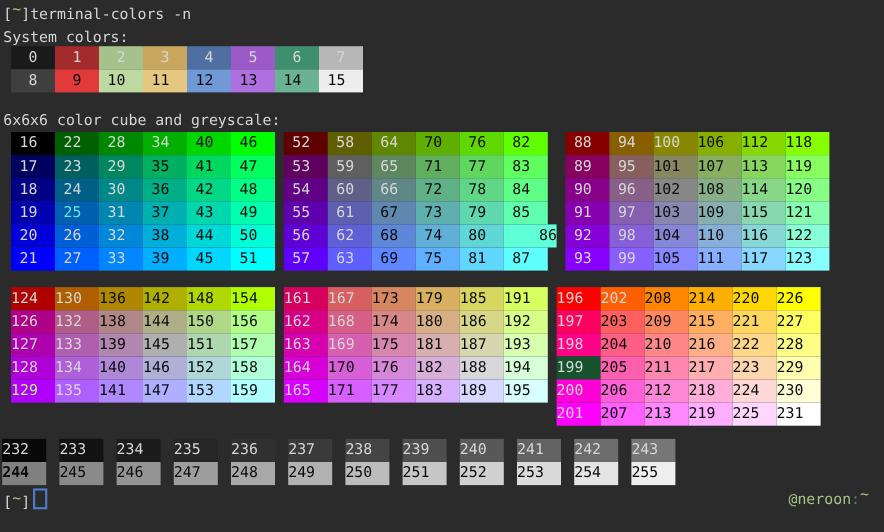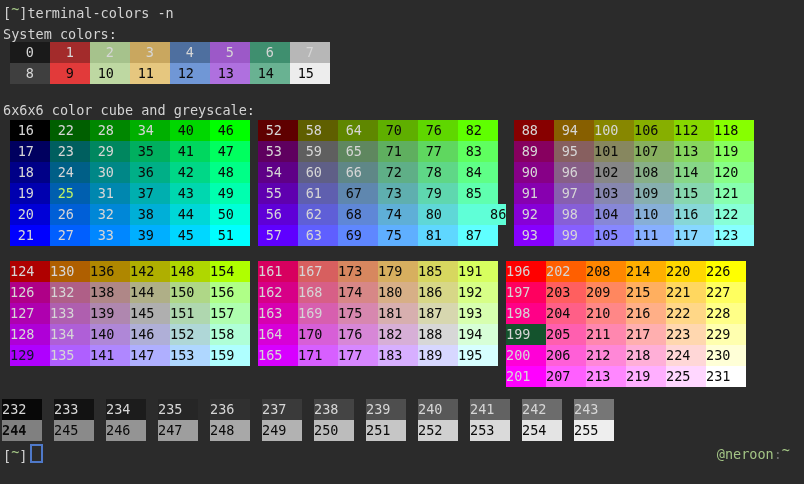--- a/index.html
+++ b/index.html
@@ -79,21 +79,21 @@
         <div class="brow">
           <span class="cell" style="background: rgb(0, 0, 135); color: rgb(214, 214, 214);">18</span>
           <span class="cell" style="background: rgb(0, 95, 135); color: rgb(214, 214, 214);">24</span>
           <span class="cell" style="background: rgb(0, 135, 135); color: rgb(214, 214, 214);">30</span>
           <span class="cell" style="background: rgb(0, 175, 135); color: rgb(10, 10, 10);">36</span>
           <span class="cell" style="background: rgb(0, 215, 135); color: rgb(10, 10, 10);">42</span>
           <span class="cell" style="background: rgb(0, 255, 135); color: rgb(10, 10, 10);">48</span>
         </div>
         <div class="brow">
           <span class="cell" style="background: rgb(0, 0, 175); color: rgb(214, 214, 214);">19</span>
-          <span class="cell" style="background: rgb(0, 95, 175); color: #bef264;">25</span>
+          <span class="cell" style="background: rgb(0, 95, 175); color: #5eead4;">25</span>
           <span class="cell" style="background: rgb(0, 135, 175); color: rgb(214, 214, 214);">31</span>
           <span class="cell" style="background: rgb(0, 175, 175); color: rgb(10, 10, 10);">37</span>
           <span class="cell" style="background: rgb(0, 215, 175); color: rgb(10, 10, 10);">43</span>
           <span class="cell" style="background: rgb(0, 255, 175); color: rgb(10, 10, 10);">49</span>
         </div>
         <div class="brow">
           <span class="cell" style="background: rgb(0, 0, 215); color: rgb(214, 214, 214);">20</span>
           <span class="cell" style="background: rgb(0, 95, 215); color: rgb(214, 214, 214);">26</span>
           <span class="cell" style="background: rgb(0, 135, 215); color: rgb(214, 214, 214);">32</span>
           <span class="cell" style="background: rgb(0, 175, 215); color: rgb(10, 10, 10);">38</span>
@@ -238,21 +238,21 @@
         </div>
         <div class="brow">
           <span class="cell" style="background: rgb(175, 0, 215); color: rgb(214, 214, 214);">128</span>
           <span class="cell" style="background: rgb(175, 95, 215); color: rgb(214, 214, 214);">134</span>
           <span class="cell" style="background: rgb(175, 135, 215); color: rgb(10, 10, 10);">140</span>
           <span class="cell" style="background: rgb(175, 175, 215); color: rgb(10, 10, 10);">146</span>
           <span class="cell" style="background: rgb(175, 215, 215); color: rgb(10, 10, 10);">152</span>
           <span class="cell" style="background: rgb(175, 255, 215); color: rgb(10, 10, 10);">158</span>
         </div>
         <div class="brow">
-          <span class="cell" style="background: rgb(175, 0, 255); color: #0f172a;">129</span>
+          <span class="cell" style="background: rgb(175, 0, 255); color: #bef264;">129</span>
           <span class="cell" style="background: rgb(175, 95, 255); color: rgb(214, 214, 214);">135</span>
           <span class="cell" style="background: rgb(175, 135, 255); color: rgb(10, 10, 10);">141</span>
           <span class="cell" style="background: rgb(175, 175, 255); color: rgb(10, 10, 10);">147</span>
           <span class="cell" style="background: rgb(175, 215, 255); color: rgb(10, 10, 10);">153</span>
           <span class="cell" style="background: rgb(175, 255, 255); color: rgb(10, 10, 10);">159</span>
         </div>
       </div>
       <div class="block">
         <div class="brow">
           <span class="cell" style="background: rgb(215, 0, 95); color: rgb(214, 214, 214);">161</span>

